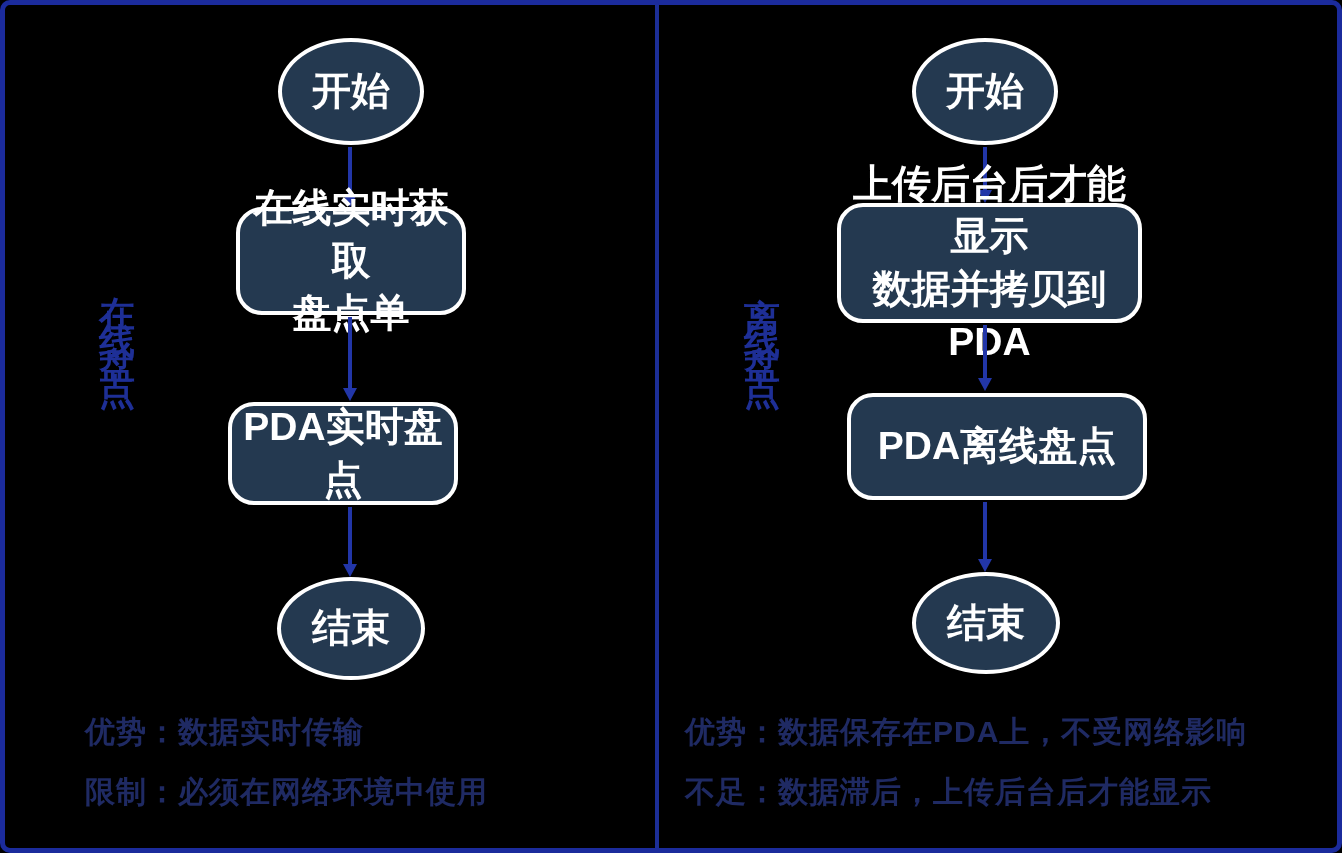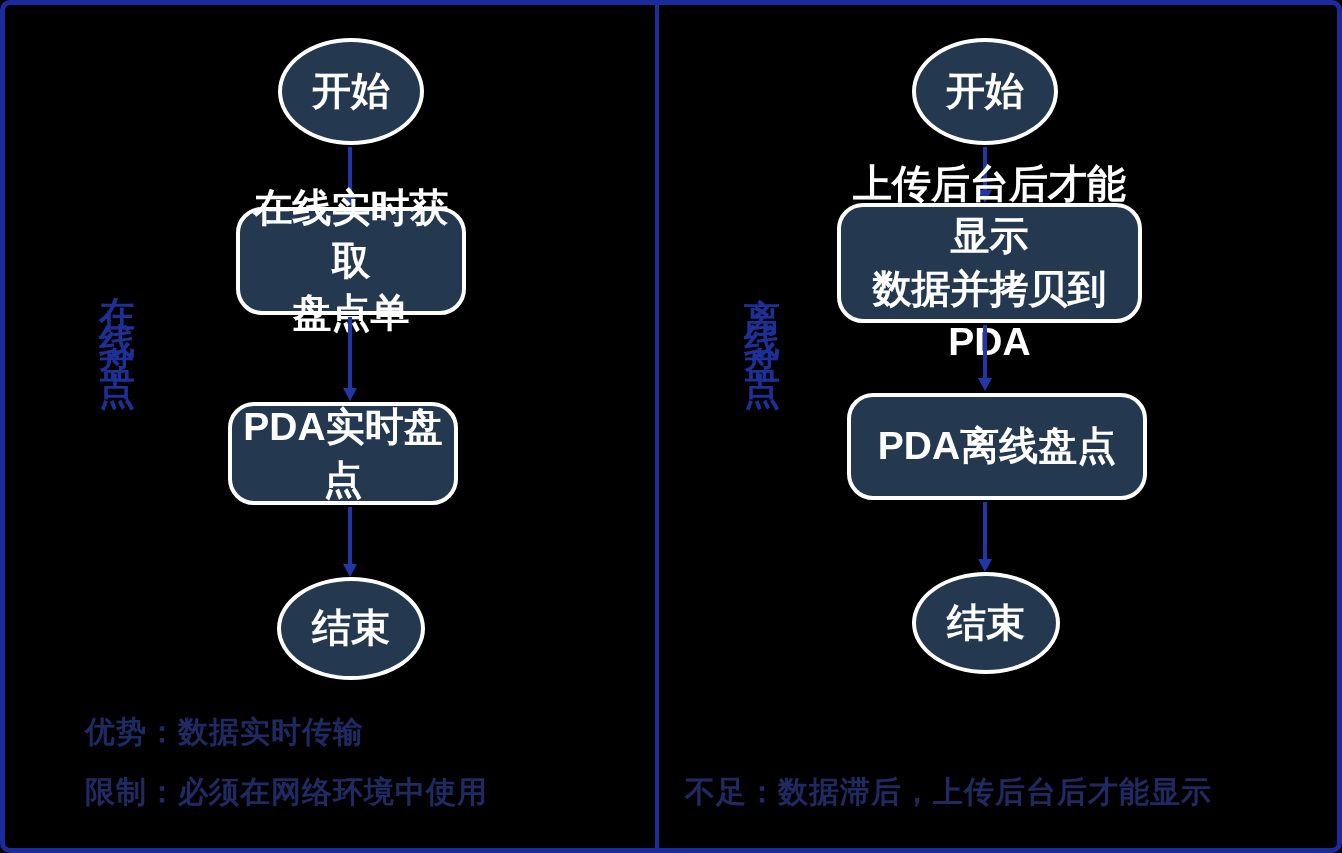--- a/index.html
+++ b/index.html
@@ -171,18 +171,19 @@
 
     <div class="node rect n-step2">PDA离线盘点</div>
 
     <div class="varrow a3">
       <i class="shaft"></i>
       <i class="head"></i>
     </div>
 
     <div class="node ellipse n-end">结束</div>
 
+    <div class="note note-1">优势：数据保存在PDA上，不受网络影响</div>
     <div class="note note-2">不足：数据滞后，上传后台后才能显示</div>
   </section>
 
   <div class="divider"></div>
   <div class="frame"></div>
 </div>
 
 </body></html>

